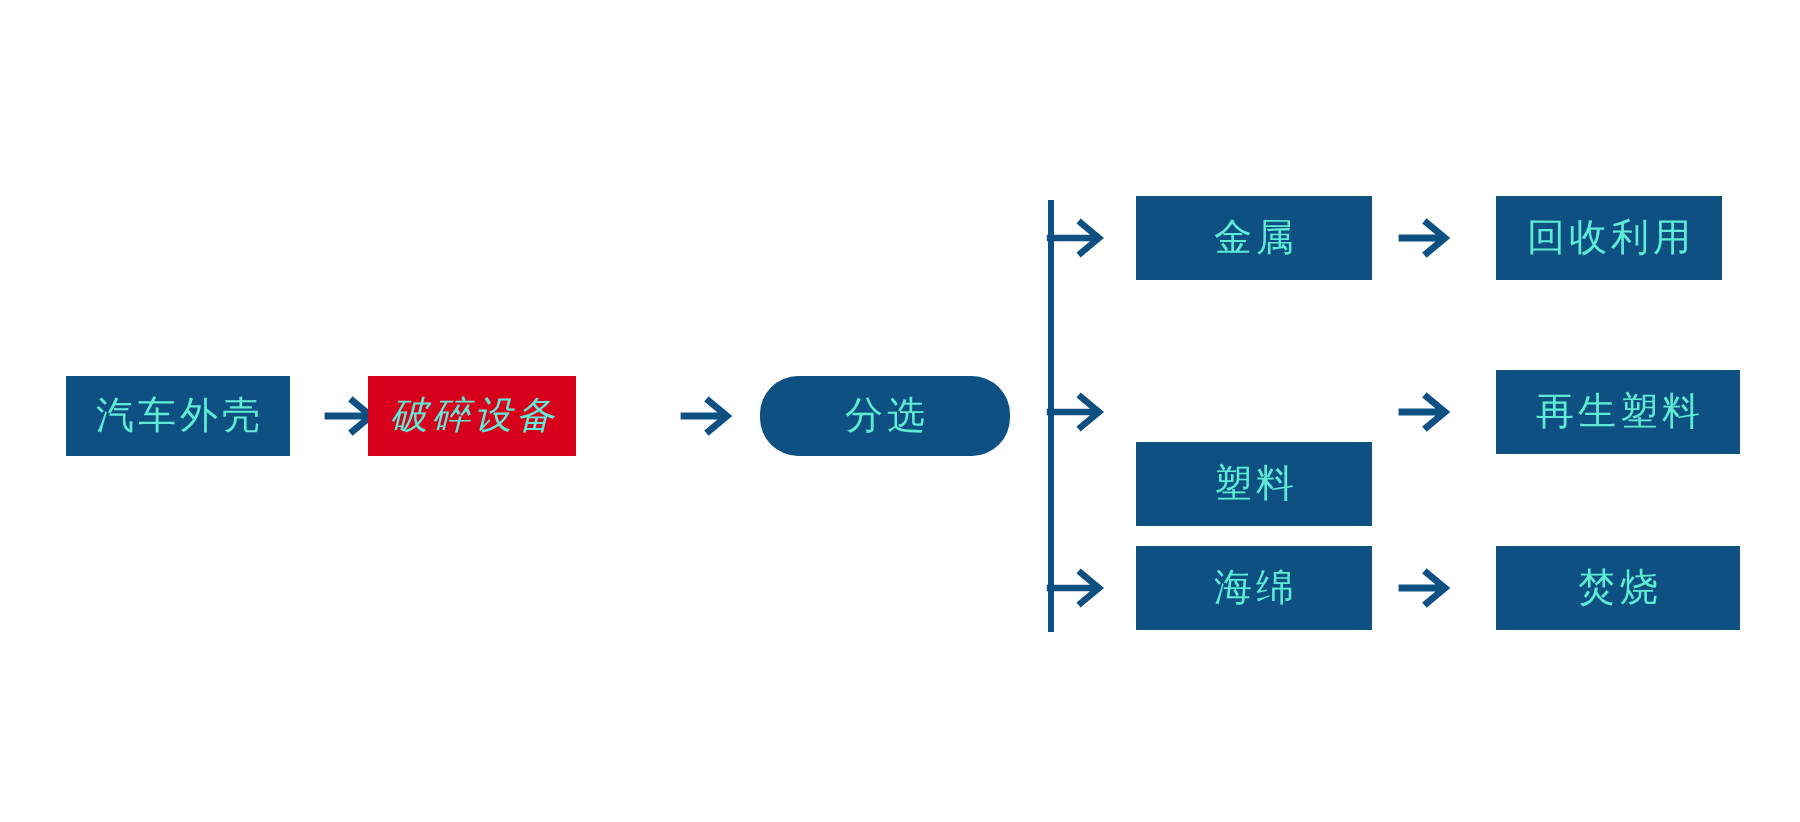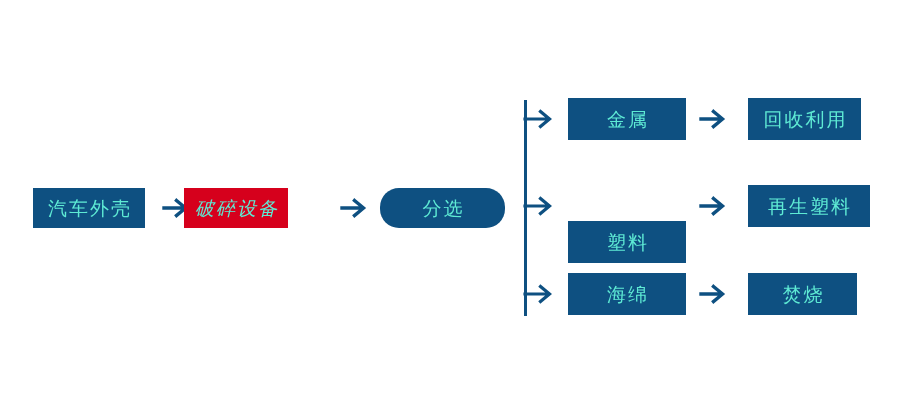--- a/index.html
+++ b/index.html
@@ -143,17 +143,17 @@
   <div class="node" style="left:568px; top:273px; width:118px; height:42px;text-align:center;">
     <span class="node-label">海绵</span>
   </div>
 
   <div class="arrow" style="left:700px; top:282px; width:28px;">
     <svg viewBox="0 0 28 24" preserveAspectRatio="none">
       <path d="M1 12 H19 M13.5 4.5 L22.5 12 L13.5 19.5" stroke="#0E5081" stroke-width="3.4" fill="none" stroke-linecap="square" stroke-linejoin="miter"></path>
     </svg>
   </div>
 
-  <div class="node" style="left:748px; top:273px; width:109px; height:42px;">
+  <div class="node" style="left:748px; top:273px; width:122px; height:42px;">
     <span class="node-label">焚烧</span>
   </div>
 
 </div>
 
 </body></html>

